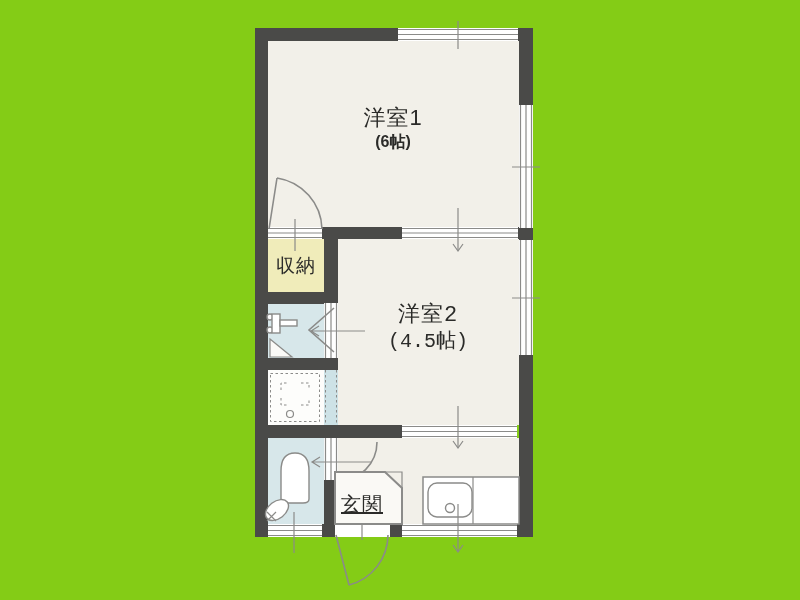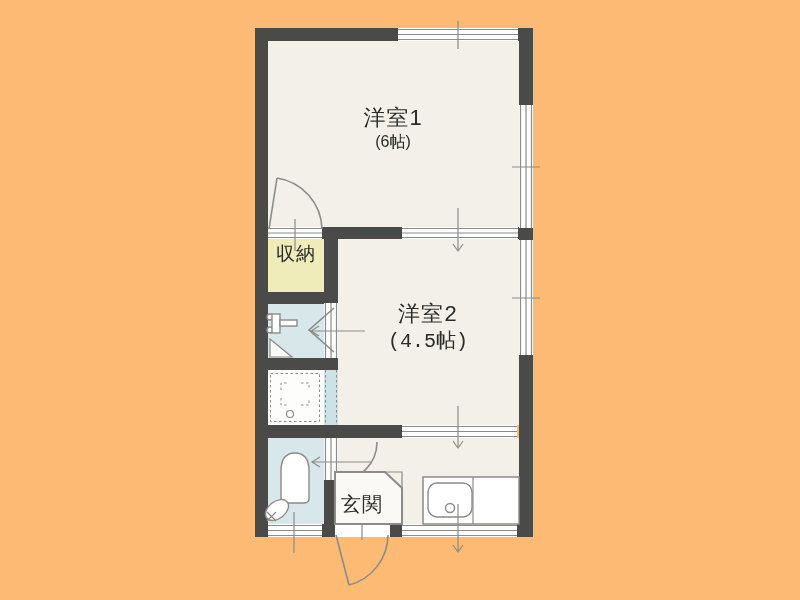--- a/index.html
+++ b/index.html
@@ -1,17 +1,17 @@
 <!DOCTYPE html>
 <html style="--wall: #4a4a48; --floor: #f2f0e9; --storage: #f0ecba; --water: #d7e7ea; --bathdoor: #cde2e6; --line: #8b8b89; --text: #2b2b29;"><head>
 <meta charset="utf-8">
 <style>
   html,body{margin:0;padding:0;background:#ffffff;}
   #canvas{
-    position:relative;width:800px;height:600px;background:#fdba74;overflow:hidden;
+    position:relative;width:800px;height:600px;background:#84cc16;overflow:hidden;
     font-family:"Liberation Sans","DejaVu Sans",sans-serif;
   }
   .fill{position:absolute;}
   .wall{position:absolute;background:var(--wall);}
   .room-label{
     position:absolute;text-align:center;color:var(--text);
     line-height:1.1;z-index:30;letter-spacing:1px;
   }
   .room-label .size{letter-spacing:0;}
   svg.overlay{position:absolute;left:0;top:0;z-index:20;}
@@ -146,26 +146,26 @@
 
     <g>
       <rect x="270.5" y="373.5" width="49" height="48" class="dash"></rect>
       <path class="dash" d="M281,390 V383 H289 M301,383 H309 V390 M281,398 V405 H289 M301,405 H309 V398"></path>
       <circle cx="290" cy="414" r="3.5" fill="none" stroke="var(--line)" stroke-width="1.2"></circle>
     </g>
   </svg>
 
   <div class="room-label" style="left:303px;top:106px;width:180px;">
     <div style="font-size:22px;">洋室1</div>
-    <div class="size" style="font-size:16px;margin-top:3px;">(6帖)</div>
+    <div class="size" style="font-size:16px;margin-top:3px;font-weight:bold;">(6帖)</div>
   </div>
   <div class="room-label" style="left:338px;top:304px;width:180px;font-family:Liberation Mono, monospace;">
     <div style="font-size:22px;">洋室2</div>
     <div class="size" style="font-size:20px;margin-top:3px;">(4.5帖)</div>
   </div>
-  <div class="room-label" style="left:268px;top:244px;width:56px;">
+  <div class="room-label" style="left:268px;top:256px;width:56px;">
     <div style="font-size:19px;">収納</div>
   </div>
-  <div class="room-label" style="left:333px;top:493px;width:58px;">
+  <div class="room-label" style="left:333px;top:493px;width:58px;text-decoration:underline;">
     <div style="font-size:20px;">玄関</div>
   </div>
 
 </div>
 
 </body></html>

